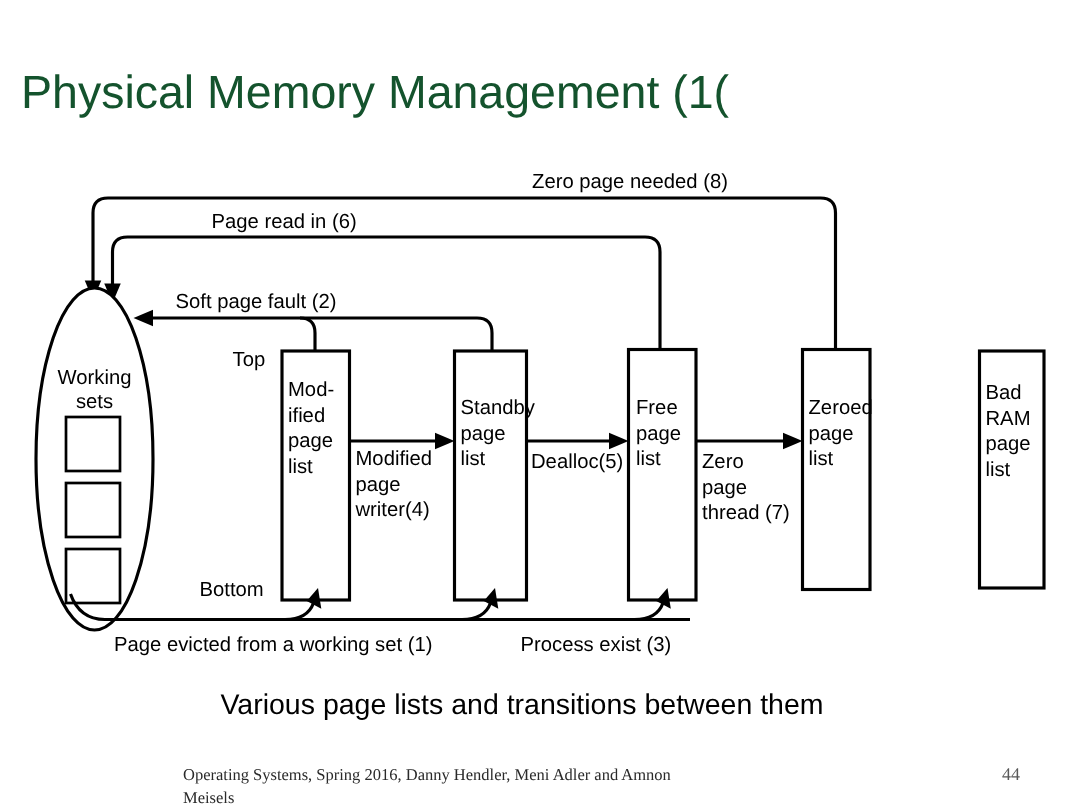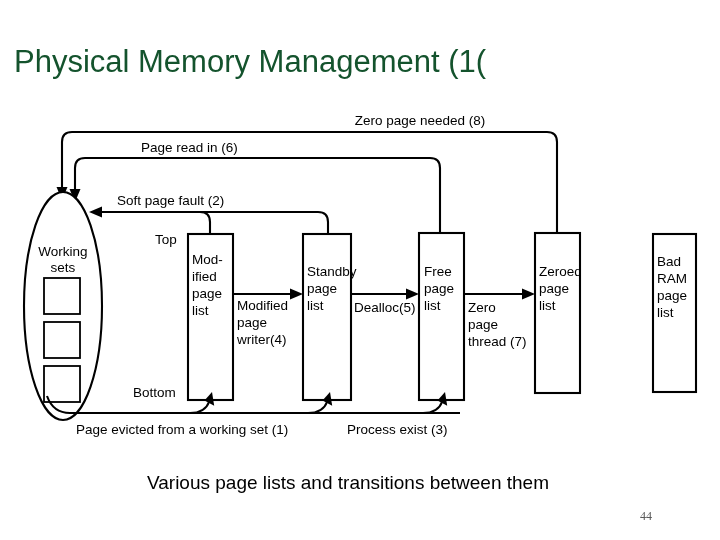--- a/index.html
+++ b/index.html
@@ -35,21 +35,21 @@
   #diagram {
     position: absolute;
     left: 0px;
     top: 100px;
     width: 720px;
     height: 350px;
   }
   #caption {
     position: absolute;
     left: 0px;
-    top: 472px;
+    top: 460px;
     width: 696px;
     text-align: center;
     font-size: 19px;
     color: #000000;
     font-family: "Liberation Sans", sans-serif;
   }
   #footer {
     position: absolute;
     left: 122px;
     top: 510px;
@@ -57,21 +57,21 @@
     font-family: "Liberation Serif", serif;
     font-size: 11px;
     line-height: 15px;
     color: #2a2a2a;
   }
   #page-number {
     position: absolute;
     left: 640px;
     top: 509px;
     width: 40px;
-    text-align: left;
+    text-align: right;
     font-family: "Liberation Serif", serif;
     font-size: 12px;
     color: #595959;
   }
   svg text {
     font-family: "Liberation Sans", sans-serif;
     fill: #000000;
   }
   .dg-label { font-size: 13.5px; }
   .dg-boxlabel { font-size: 13.5px; }
@@ -191,16 +191,20 @@
       <path class="dg-edge" d="M 423 313 Q 438 313 442 302"></path>
       <path d="M 445 292 l 2.2 13.8 l -9.7 -5.2 z" fill="#000000"></path>
     </g>
     <text class="dg-label" x="76" y="334">Page evicted from a working set (1)</text>
     <text class="dg-label" x="347" y="334">Process exist (3)</text>
 
   </svg>
 
   <div id="caption">Various page lists and transitions between them</div>
 
+  <div id="footer">
+    <div>Operating Systems, Spring 2016, Danny Hendler, Meni Adler and Amnon</div>
+    <div>Meisels</div>
+  </div>
 
   <div id="page-number">44</div>
 
 </div>
 
 </body></html>

